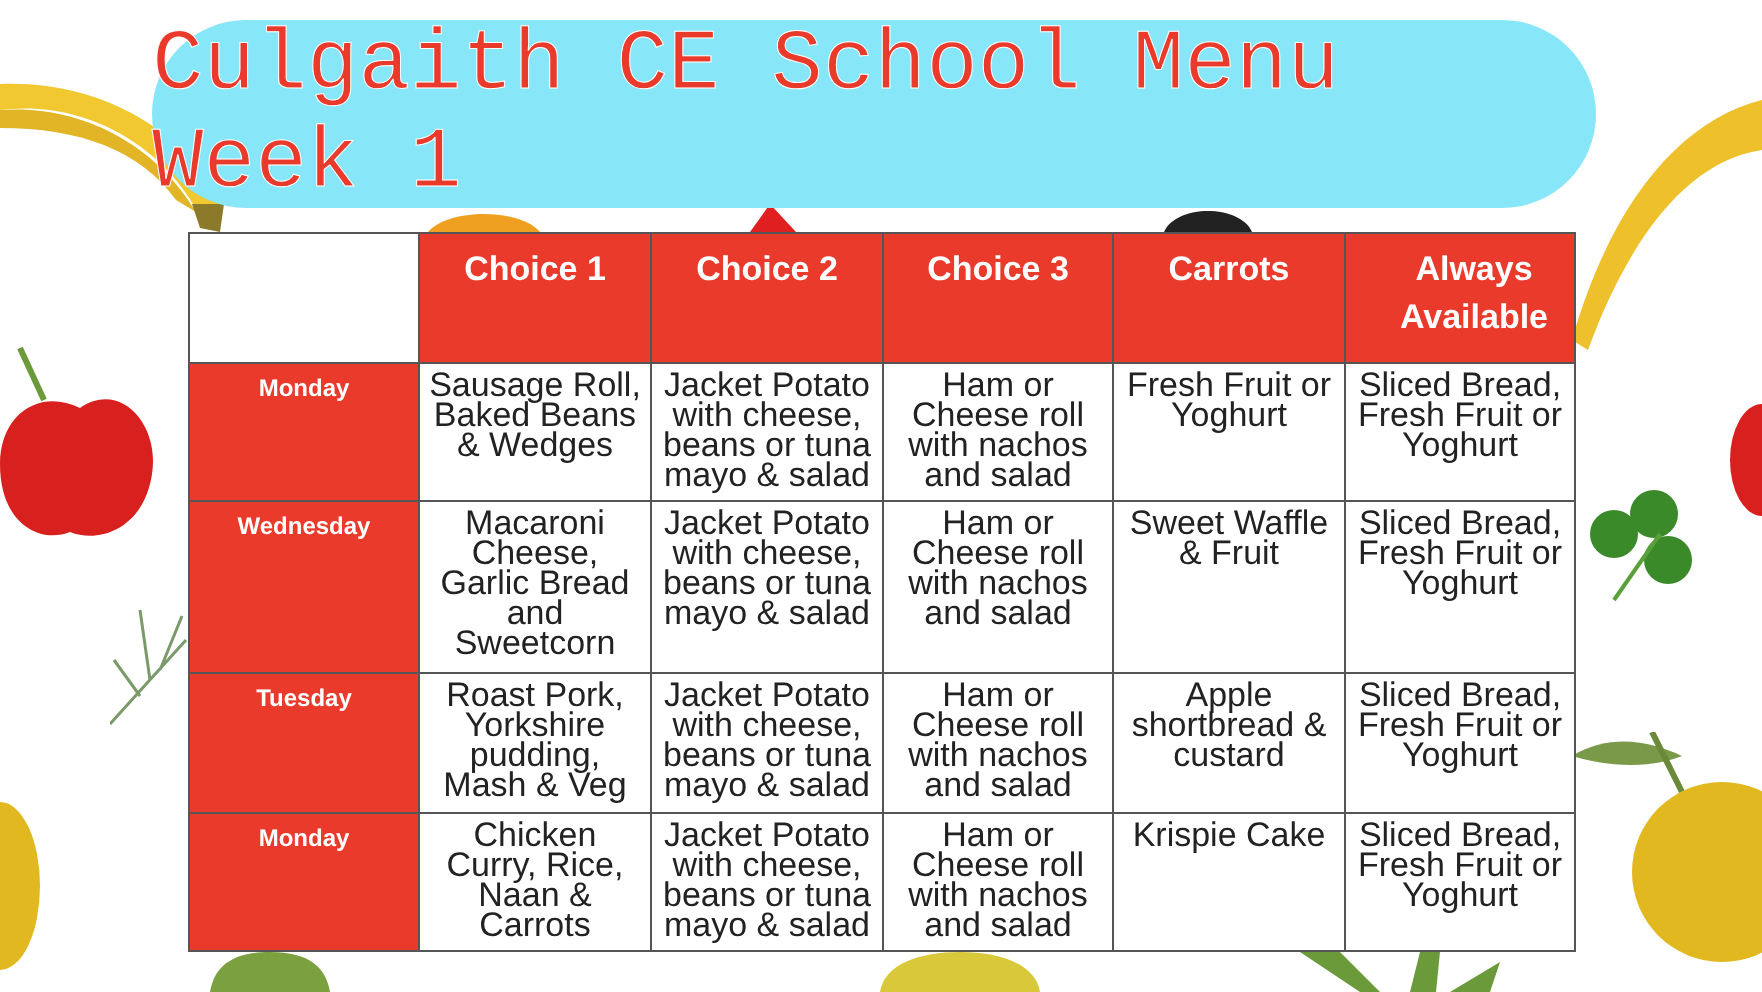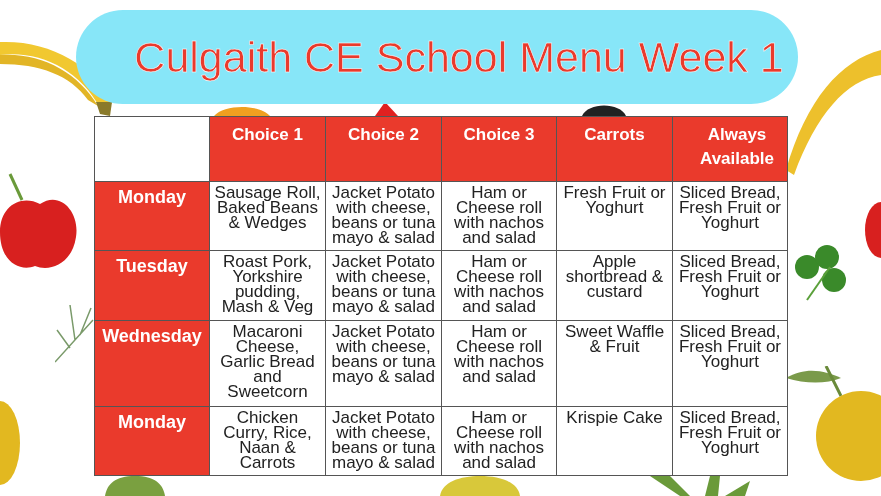--- a/index.html
+++ b/index.html
@@ -1,24 +1,24 @@
 <!DOCTYPE html>
 <html><head>
   <meta charset="utf-8">
   <style>
     html, body { margin:0; padding:0; }
     body { width:881px; height:496px; position:relative; overflow:hidden; background:#ffffff; font-family:"Liberation Sans", sans-serif; }
     .deco { position:absolute; }
     .title-pill { position:absolute; left:76px; top:10px; width:722px; height:94px; background:#87e6f8; border-radius:47px; display:flex; align-items:center; justify-content:center; }
-    .title-text { color:#ea3a2c; font-size:43px; letter-spacing:0px; font-family:Liberation Sans, sans-serif;margin-left:44px; -webkit-text-stroke:0.5px #fff; }
+    .title-text { color:#ea3a2c; font-size:43px; letter-spacing:0px; font-family:Liberation Mono, monospace; -webkit-text-stroke:0.5px #fff; }
     table.menu { position:absolute; left:94px; top:116px; width:693px; height:360px; border-collapse:collapse; table-layout:fixed; background:#fff; }
     table.menu td, table.menu th { border:1px solid #555; padding:0; vertical-align:top; text-align:center; }
     table.menu th.head { background:#ea3a2c; color:#fff; font-size:17px; font-weight:bold; padding-top:6px; line-height:24px; }
     table.menu th.corner { background:#fff; }
-    table.menu th.day { background:#ea3a2c; color:#fff; font-size:18px; font-weight:bold; padding-top:5px; }
+    table.menu th.day { background:#ea3a2c; color:#fff; font-size:12px; font-weight:bold; padding-top:5px; }
     table.menu td.cell { font-size:17px; color:#222; line-height:15px; padding:3px 3px 0 3px; }
     tr.hrow { height:60px;margin-top:20px; }
     tr.drow { height:60px; }
   </style>
 </head>
 <body>
 
 <svg class="deco" style="left:0;top:40px" width="115" height="80" viewBox="0 0 115 80">
   <path d="M0,15 C40,10 80,30 100,68 L108,72 L112,62 C92,25 50,0 0,2 Z" fill="#f1c830"></path>
   <path d="M0,15 C40,12 78,32 98,66 L88,60 C70,35 40,24 0,24 Z" fill="#e2b526"></path>
@@ -94,33 +94,33 @@
   </tr>
   <tr class="drow">
     <th class="day">Monday</th>
     <td class="cell">Sausage Roll, Baked Beans &amp; Wedges</td>
     <td class="cell">Jacket Potato with cheese, beans or tuna mayo &amp; salad</td>
     <td class="cell">Ham or Cheese roll with nachos and salad</td>
     <td class="cell">Fresh Fruit or Yoghurt</td>
     <td class="cell">Sliced Bread, Fresh Fruit or Yoghurt</td>
   </tr>
   <tr class="drow">
+    <th class="day">Wednesday</th>
+    <td class="cell">Macaroni Cheese, Garlic Bread and Sweetcorn</td>
+    <td class="cell">Jacket Potato with cheese, beans or tuna mayo &amp; salad</td>
+    <td class="cell">Ham or Cheese roll with nachos and salad</td>
+    <td class="cell">Sweet Waffle &amp; Fruit</td>
+    <td class="cell">Sliced Bread, Fresh Fruit or Yoghurt</td>
+  </tr>
+  <tr class="drow">
     <th class="day">Tuesday</th>
     <td class="cell">Roast Pork, Yorkshire pudding, Mash &amp; Veg</td>
     <td class="cell">Jacket Potato with cheese, beans or tuna mayo &amp; salad</td>
     <td class="cell">Ham or Cheese roll with nachos and salad</td>
     <td class="cell">Apple shortbread &amp; custard</td>
-    <td class="cell">Sliced Bread, Fresh Fruit or Yoghurt</td>
-  </tr>
-  <tr class="drow">
-    <th class="day">Wednesday</th>
-    <td class="cell">Macaroni Cheese, Garlic Bread and Sweetcorn</td>
-    <td class="cell">Jacket Potato with cheese, beans or tuna mayo &amp; salad</td>
-    <td class="cell">Ham or Cheese roll with nachos and salad</td>
-    <td class="cell">Sweet Waffle &amp; Fruit</td>
     <td class="cell">Sliced Bread, Fresh Fruit or Yoghurt</td>
   </tr>
   <tr class="drow">
     <th class="day">Monday</th>
     <td class="cell">Chicken Curry, Rice, Naan &amp; Carrots</td>
     <td class="cell">Jacket Potato with cheese, beans or tuna mayo &amp; salad</td>
     <td class="cell">Ham or Cheese roll with nachos and salad</td>
     <td class="cell">Krispie Cake</td>
     <td class="cell">Sliced Bread, Fresh Fruit or Yoghurt</td>
   </tr>

